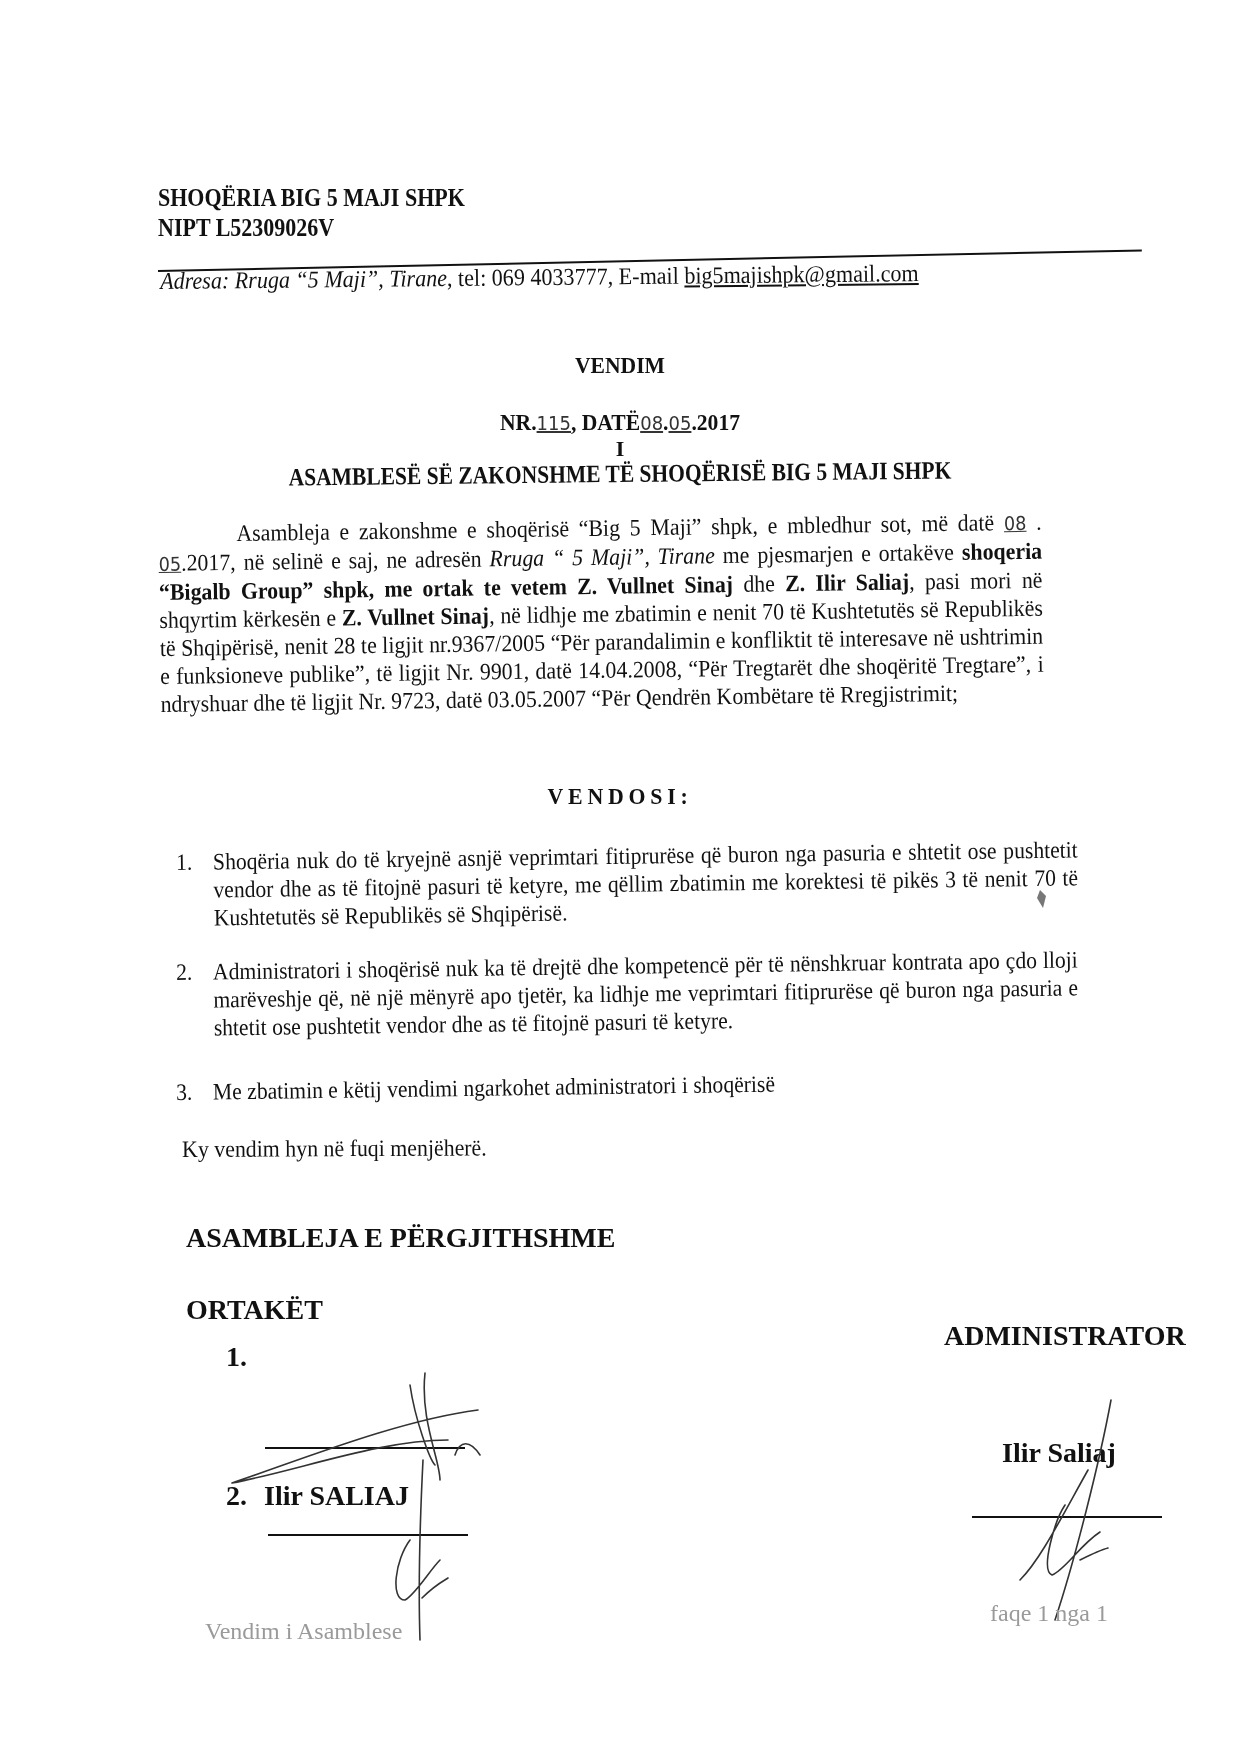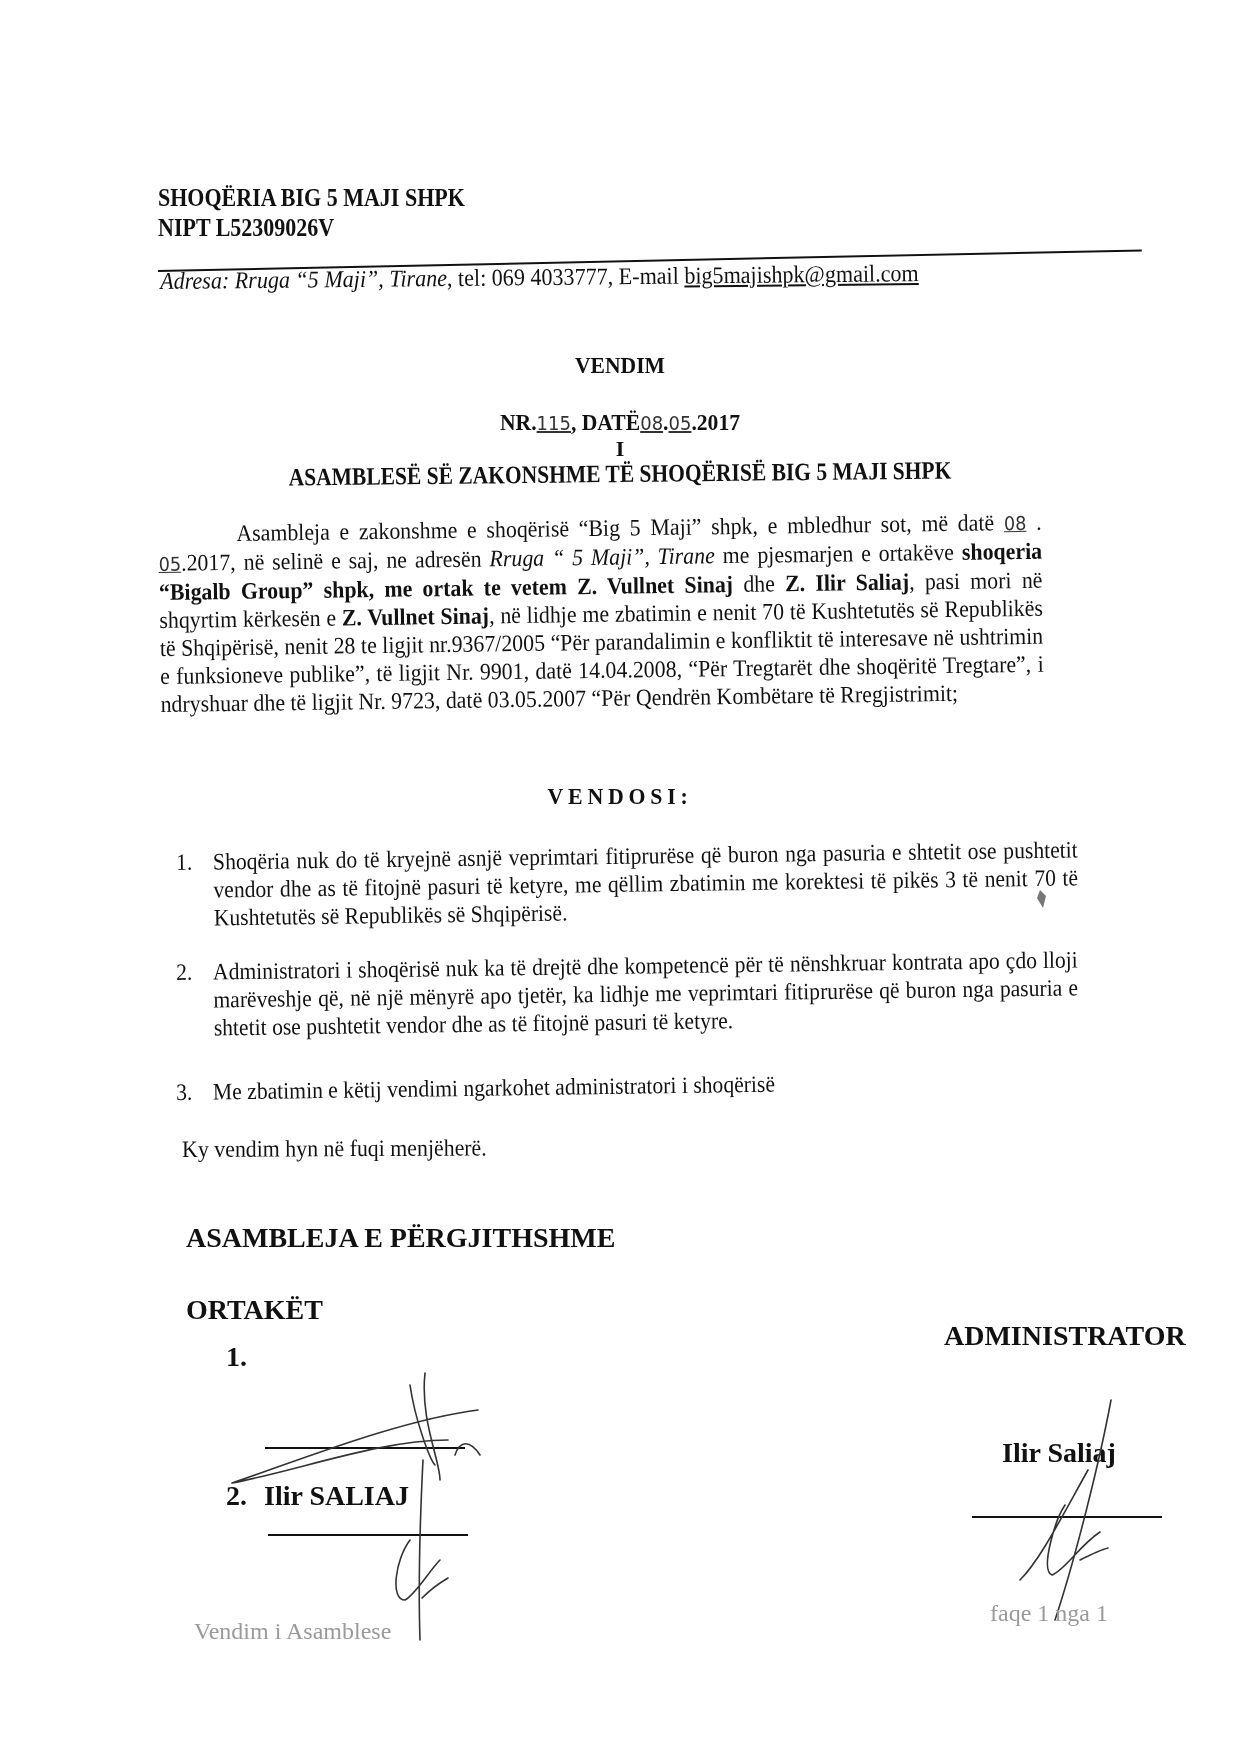--- a/index.html
+++ b/index.html
@@ -106,16 +106,16 @@
 
       <path d="M423 1460 C 420 1520, 418 1580, 420 1640 M 410 1540 C 395 1560, 390 1600, 405 1600 C 415 1595, 430 1570, 440 1560 M 422 1598 C 435 1585, 445 1580, 448 1578"></path>
 
       <path d="M1111 1400 C 1100 1460, 1075 1560, 1055 1620 M 1065 1505 C 1055 1520, 1040 1570, 1052 1575 C 1065 1570, 1080 1545, 1100 1532 M 1080 1560 C 1090 1555, 1100 1550, 1108 1548 M 1088 1470 C 1060 1520, 1040 1560, 1020 1580"></path>
     </g>
     <g fill="#777">
       <path d="M1040 890 l6 6 l-3 12 l-6 -10 z"></path>
     </g>
   </svg>
 
-  <div class="abs wm" style="left:194px; top:1618px;">Vendim i Asamblese</div>
+  <div class="abs wm" style="left:205px; top:1618px;">Vendim i Asamblese</div>
   <div class="abs wm" style="left:990px; top:1600px;">faqe 1 nga 1</div>
 
 </div>
 
 </body></html>

